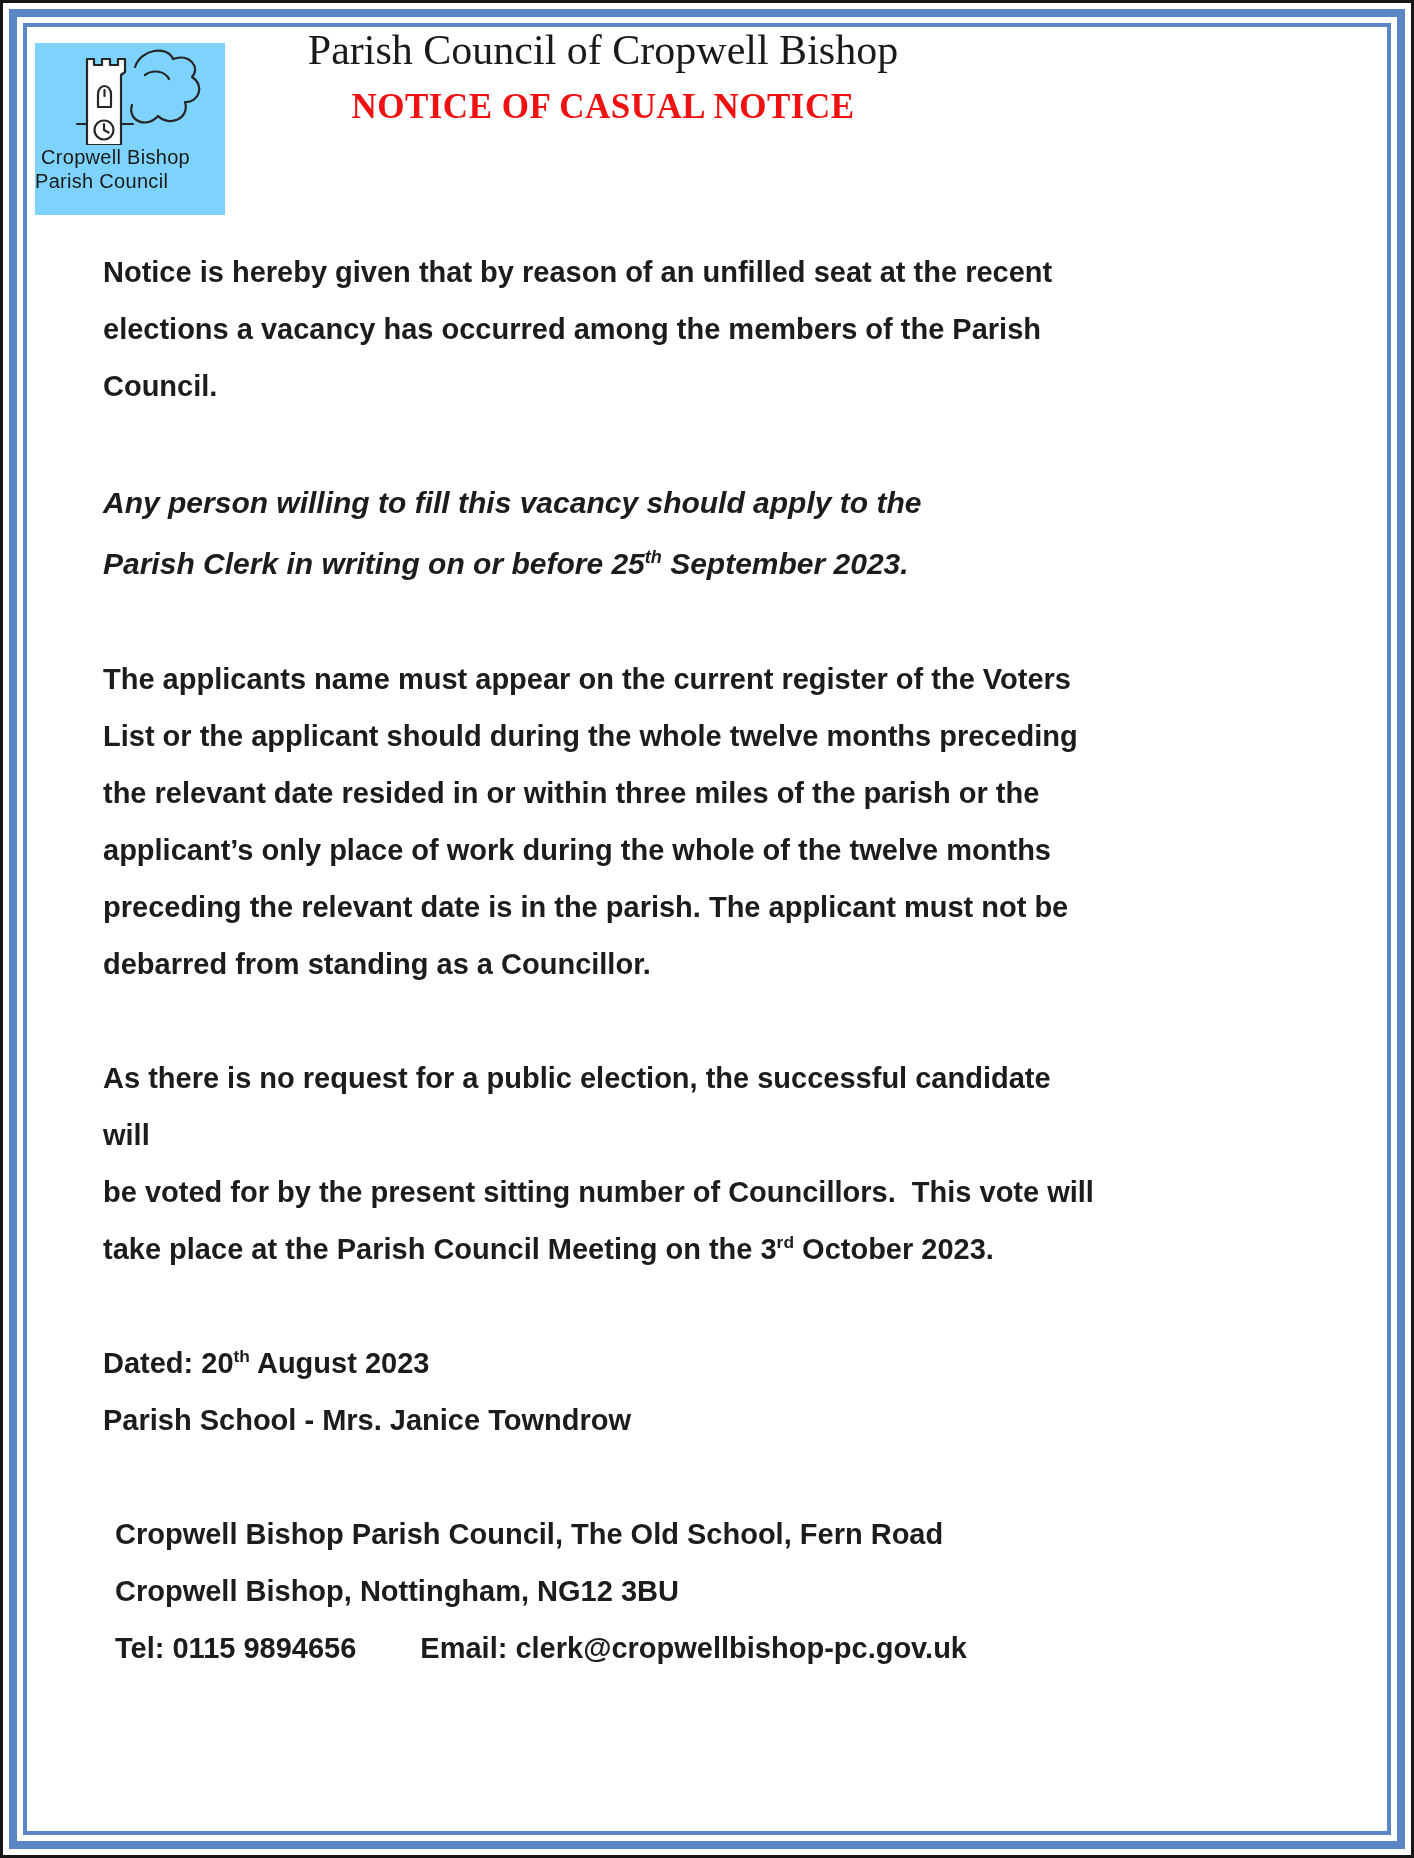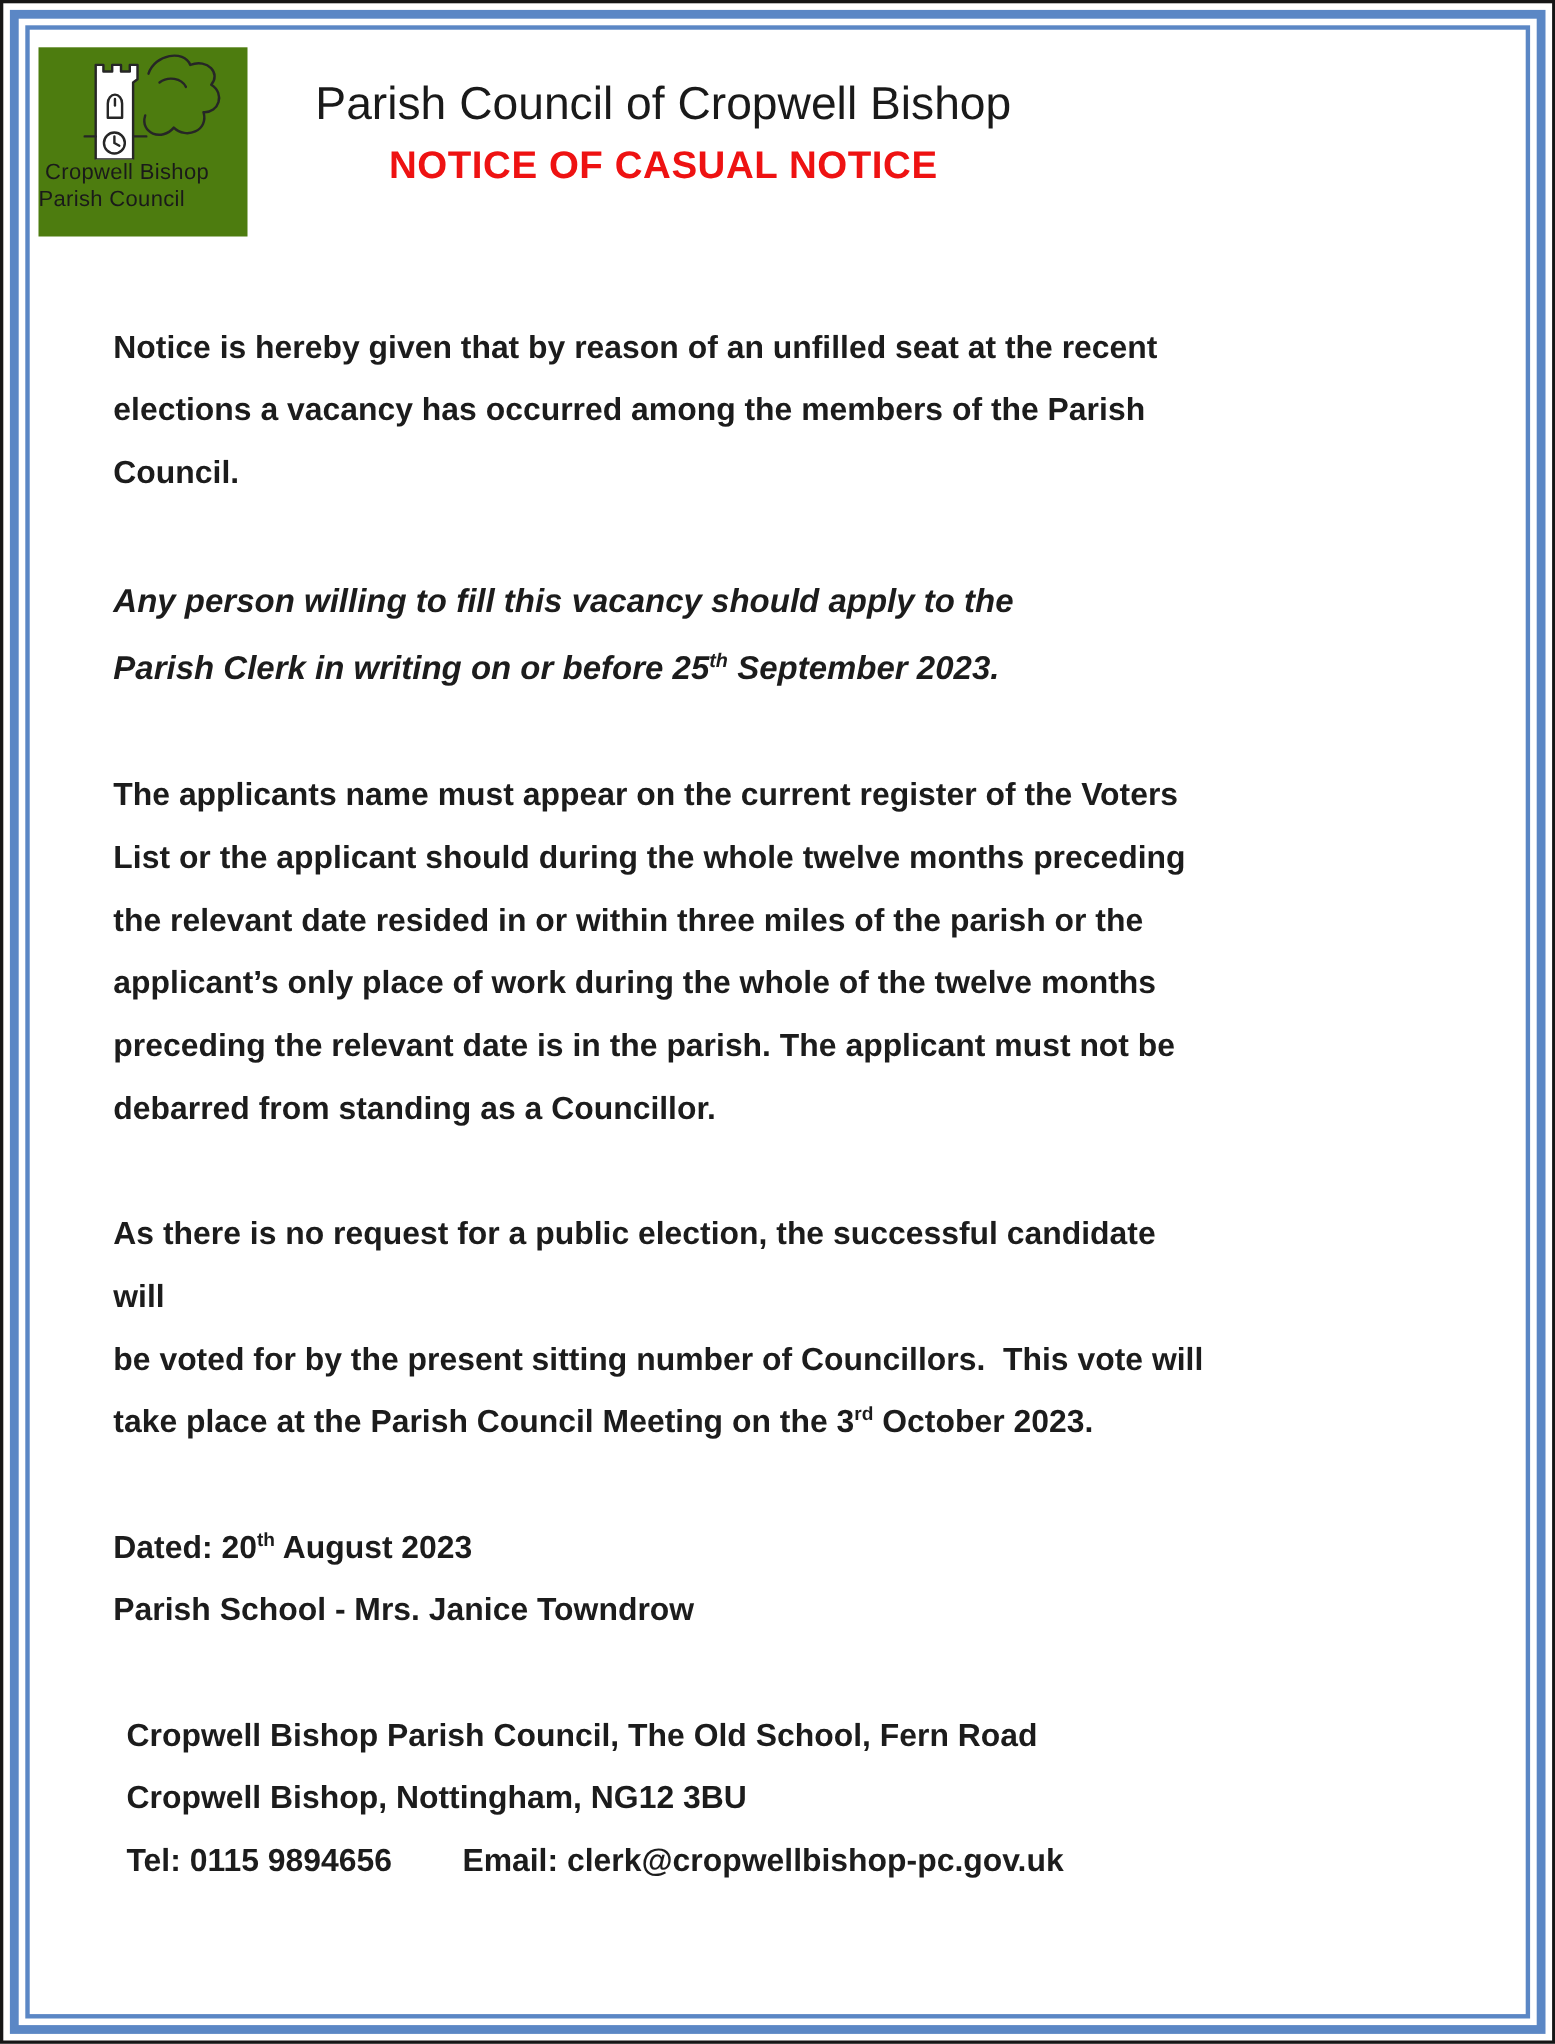--- a/index.html
+++ b/index.html
@@ -28,30 +28,30 @@
     box-sizing:border-box;
     width:100%; height:100%;
     border:4px solid #5b87c5;
     position:relative;
     overflow:hidden;
   }
   
   .logo {
     position:absolute; left:8px; top:16px;
     width:190px; height:172px;
-    background:#4d7c0f;
+    background:#7dd3fc;
     text-align:left;
   }
   .logo svg { display:block; margin:2px 0 0 14px; }
   .logo-text { font-size:20px; line-height:24px; color:#1a1a1a; letter-spacing:0.3px; }
   .logo-text .l1 { display:block; margin-left:6px; }
   .logo-text .l2 { display:block; }
   
   .column { margin-left:76px; width:1000px; }
-  .header { padding-top:44px; text-align:center; }
+  .header { text-align:center;font-family:Liberation Serif, serif; }
   .page-title { font-size:42px; line-height:46px; font-weight:400; color:#1a1a1a; }
   .notice-subtitle { margin-top:12px; font-size:35px; line-height:44px; font-weight:700; color:#ee1212; letter-spacing:0.5px; }
   
   .main { margin-top:115px; }
   .para {
     font-size:29px;
     line-height:57px;
     margin:0 0 57px 0;
     white-space:pre-wrap;
     color:#1c1c1c;

